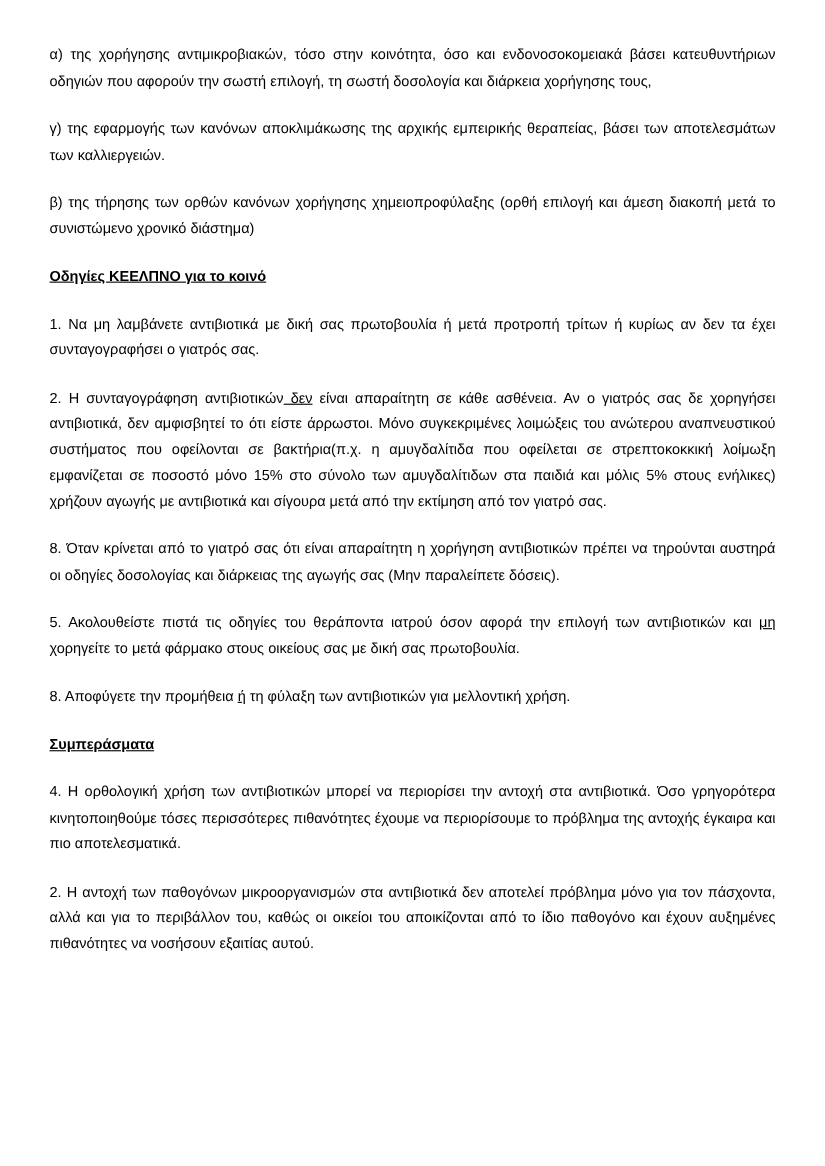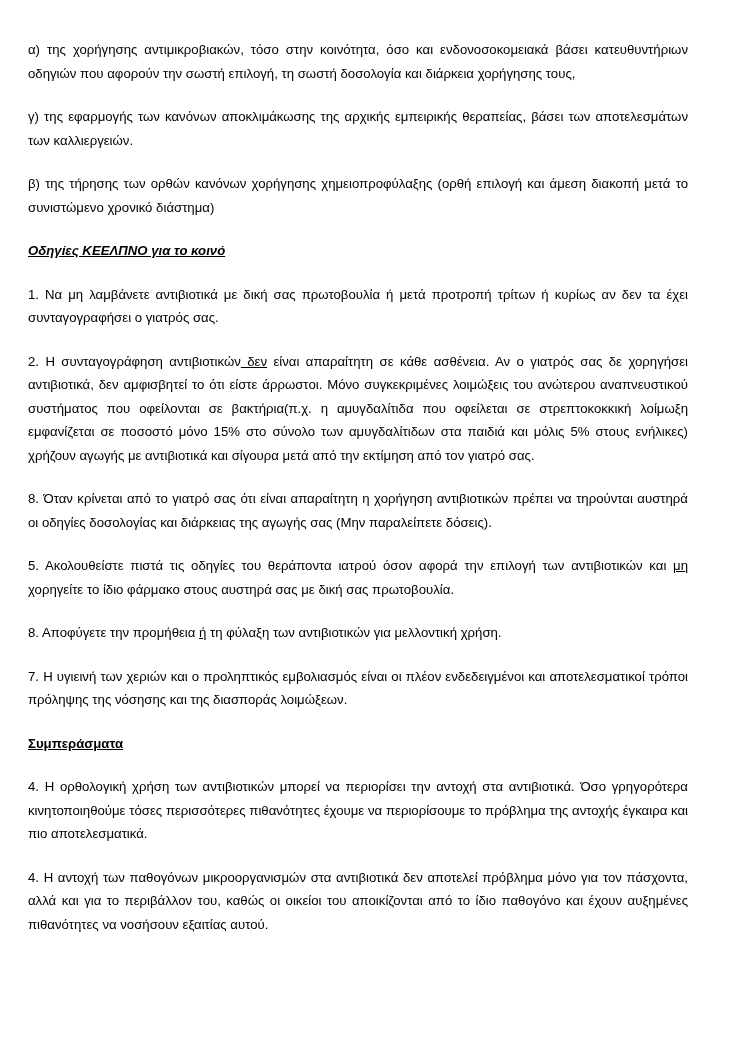--- a/index.html
+++ b/index.html
@@ -10,37 +10,36 @@
     body {
       width: 750px;
       height: 1060px;
       position: relative;
       overflow: hidden;
       font-family: "Liberation Sans", sans-serif;
       color: #000000;
     }
     .page {
       position: absolute;
-      left: 28px;
+      left: 45px;
       top: 38px;
       width: 660px;
       font-size: 13.2px;
       line-height: 23.5px;
     }
     .para {
       margin: 0 0 20px 0;
       text-align: justify;
     }
     .heading {
       margin: 0 0 20px 0;
       font-weight: bold;
       text-decoration: underline;
     }
     .heading.italic {
-      font-style: italic;
     }
     .b { font-weight: normal; }
     .u { text-decoration: underline; }
   </style>
 </head>
 <body>
 
 <div class="page">
 
   <p class="para">α) της χορήγησης αντιμικροβιακών, τόσο στην κοινότητα, όσο και ενδονοσοκομειακά βάσει κατευθυντήριων οδηγιών που αφορούν την σωστή επιλογή, τη σωστή δοσολογία και διάρκεια χορήγησης τους,</p>
@@ -49,24 +48,23 @@
 
   <p class="heading italic">Οδηγίες ΚΕΕΛΠΝΟ για το κοινό</p>
 
   <p class="para">1.  Να μη λαμβάνετε αντιβιοτικά με δική σας πρωτοβουλία ή μετά προτροπή τρίτων ή κυρίως αν δεν τα έχει συνταγογραφήσει ο γιατρός σας.</p>
 
   <p class="para"><span>2.  Η συνταγογράφηση αντιβιοτικών</span><span class="b u"> δεν</span><span> είναι απαραίτητη σε κάθε ασθένεια. Αν ο γιατρός σας δε χορηγήσει αντιβιοτικά, δεν αμφισβητεί το ότι είστε άρρωστοι. Μόνο συγκεκριμένες λοιμώξεις του ανώτερου αναπνευστικού συστήματος που οφείλονται σε βακτήρια(π.χ. η αμυγδαλίτιδα που οφείλεται σε στρεπτοκοκκική λοίμωξη εμφανίζεται σε ποσοστό μόνο 15% στο σύνολο των αμυγδαλίτιδων στα παιδιά και μόλις 5% στους ενήλικες) χρήζουν αγωγής με αντιβιοτικά και σίγουρα μετά από την εκτίμηση από τον γιατρό σας</span><span class="b">.</span></p>
 
 
   <p class="para"><span>8. Όταν κρίνεται από το γιατρό σας ότι είναι απαραίτητη η χορήγηση αντιβιοτικών πρέπει να τηρούνται αυστηρά οι οδηγίες δοσολογίας και διάρκειας της αγωγής σας </span><span class="b">(Μην παραλείπετε δόσεις).</span></p>
 
-  <p class="para"><span>5.  Ακολουθείστε πιστά τις οδηγίες του θεράποντα ιατρού όσον αφορά την επιλογή των αντιβιοτικών και </span><span class="b u">μη</span><span> χορηγείτε το ίδιο φάρμακο στους αυστηρά σας με δική σας πρωτοβουλία.</span></p>
+  <p class="para"><span>5.  Ακολουθείστε πιστά τις οδηγίες του θεράποντα ιατρού όσον αφορά την επιλογή των αντιβιοτικών και </span><span class="b u">μη</span><span> χορηγείτε το μετά φάρμακο στους οικείους σας με δική σας πρωτοβουλία.</span></p>
 
   <p class="para"><span>8.  Αποφύγετε την προμήθεια </span><span class="b u">ή</span><span> τη φύλαξη των αντιβιοτικών για μελλοντική χρήση.</span></p>
 
-  <p class="para"><span>7.  Η </span><span class="b">υγιεινή των χεριών</span><span> και ο </span><span class="b">προληπτικός εμβολιασμός</span><span> είναι οι πλέον ενδεδειγμένοι και </span><span class="b">αποτελεσματικοί τρόποι πρόληψης της νόσησης και της διασποράς λοιμώξεων.</span></p>
 
   <p class="heading">Συμπεράσματα</p>
 
   <p class="para">4.  Η ορθολογική χρήση των αντιβιοτικών μπορεί να περιορίσει την αντοχή στα αντιβιοτικά. Όσο γρηγορότερα κινητοποιηθούμε τόσες περισσότερες πιθανότητες έχουμε να περιορίσουμε το πρόβλημα της αντοχής έγκαιρα και πιο αποτελεσματικά.</p>
-  <p class="para">4.  Η αντοχή των παθογόνων μικροοργανισμών στα αντιβιοτικά δεν αποτελεί πρόβλημα μόνο για τον πάσχοντα, αλλά και για το περιβάλλον του, καθώς οι οικείοι του αποικίζονται από το ίδιο παθογόνο και έχουν αυξημένες πιθανότητες να νοσήσουν εξαιτίας αυτού.</p>
+  <p class="para">2.  Η αντοχή των παθογόνων μικροοργανισμών στα αντιβιοτικά δεν αποτελεί πρόβλημα μόνο για τον πάσχοντα, αλλά και για το περιβάλλον του, καθώς οι οικείοι του αποικίζονται από το ίδιο παθογόνο και έχουν αυξημένες πιθανότητες να νοσήσουν εξαιτίας αυτού.</p>
 
 </div>
 
 </body></html>

